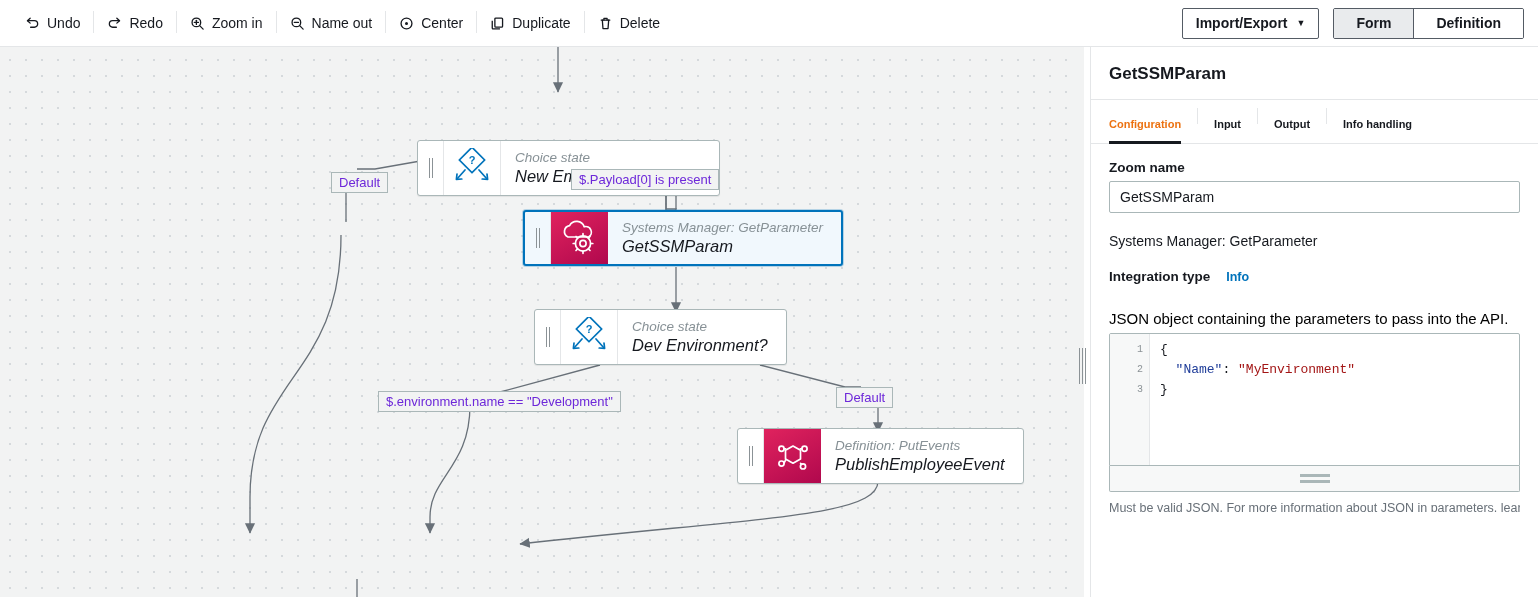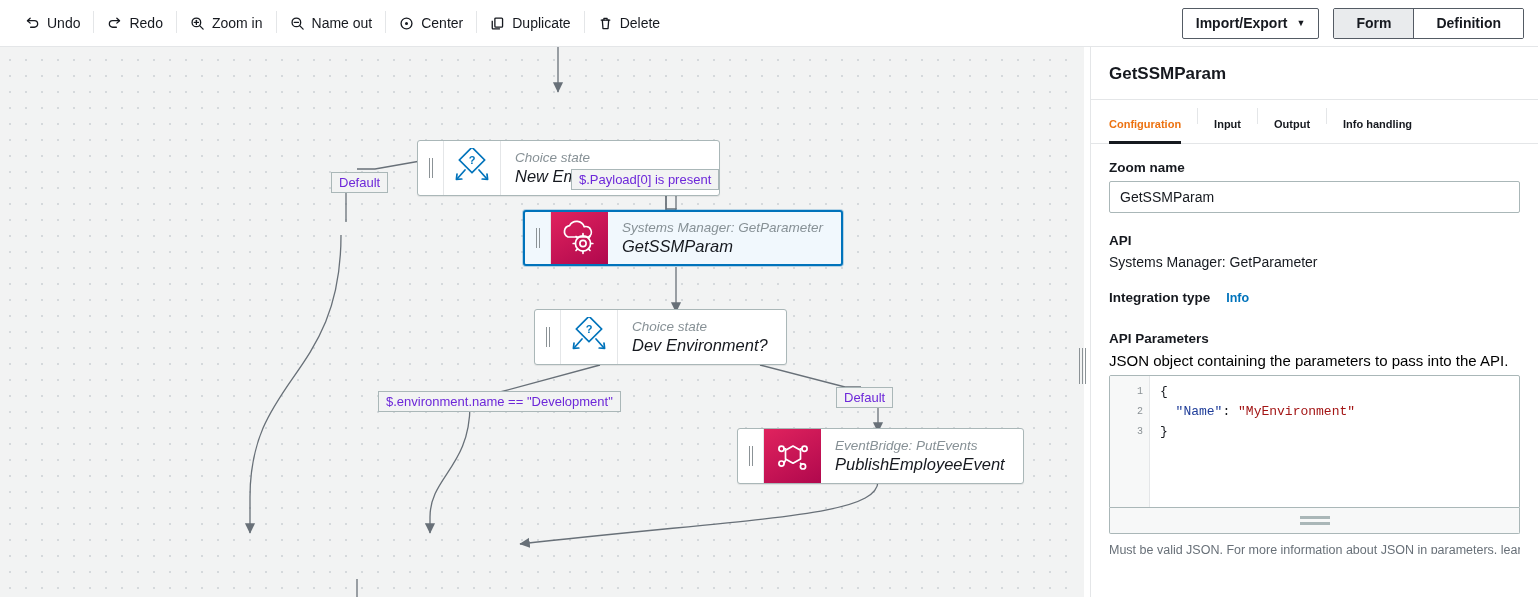--- a/index.html
+++ b/index.html
@@ -384,21 +384,21 @@
         <svg width="42" height="38" viewBox="0 0 42 38" fill="none" stroke="#ffffff" stroke-width="1.7" stroke-linecap="round" stroke-linejoin="round">
           <polygon points="21,9 28.5,13.3 28.5,21.9 21,26.2 13.5,21.9 13.5,13.3"></polygon>
           <circle cx="9.5" cy="11.8" r="2.6"></circle>
           <circle cx="32.5" cy="11.8" r="2.6"></circle>
           <circle cx="9.5" cy="26.6" r="2.6"></circle>
           <circle cx="31" cy="29.4" r="2.6"></circle>
           <path d="M12,11.8 h1.6 M30,11.8 h-1.6 M12,26 L13.9,22.6 M28.6,26.3 L29.9,27.3"></path>
         </svg>
       </div>
       <div class="node-txt">
-        <span class="node-type">EventBridge: PutEvents</span>
+        <span class="node-type">Definition: PutEvents</span>
         <span class="node-name">PublishEmployeeEvent</span>
       </div>
     </div>
 
 
     <div class="edge-label" style="left:331px; top:125px;">Default</div>
     <div class="edge-label" style="left:571px; top:122px;">$.Payload[0] is present</div>
     <div class="edge-label" style="left:378px; top:344px;">$.environment.name == "Development"</div>
     <div class="edge-label" style="left:836px; top:340px;">Default</div>
   </div>
@@ -425,30 +425,28 @@
       <div class="tab-div"></div>
       <div class="tab">Info handling</div>
     </div>
 
     <div id="panel-body">
 
       <div class="fld-label">Zoom name</div>
       <input class="txtinput" type="text" value="GetSSMParam" style="">
 
       <div class="gap-lg"></div>
-      <div class="fld-label">API</div>
       <div class="fld-value">Systems Manager: GetParameter</div>
 
       <div class="gap-lg"></div>
       <div class="fld-label">
         <span>Integration type</span><span class="info-link">Info</span>
       </div>
 
       <div class="gap-lg"></div>
-      <div class="fld-label">API Parameters</div>
       <div class="hint">JSON object containing the parameters to pass into the API.</div>
 
       <div id="code-box">
         <div id="gutter">
           <div>1</div>
           <div>2</div>
           <div>3</div>
         </div>
         <div id="code">
           <div>{</div>

